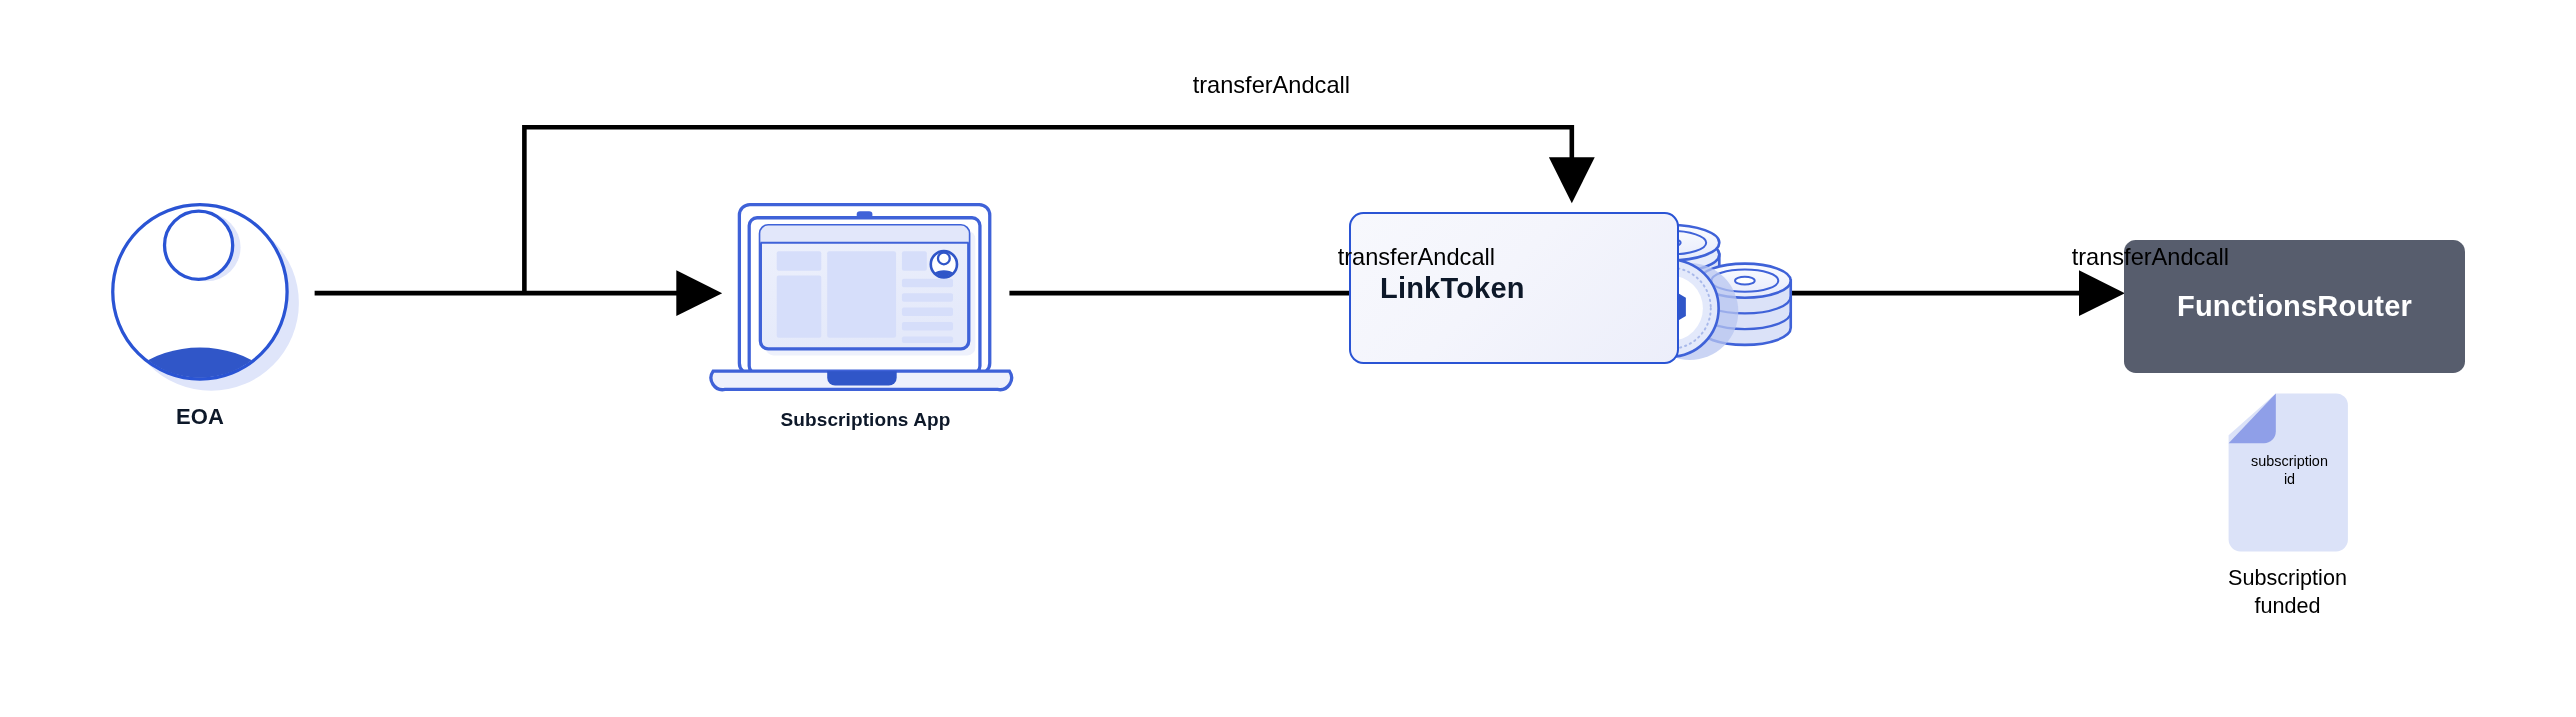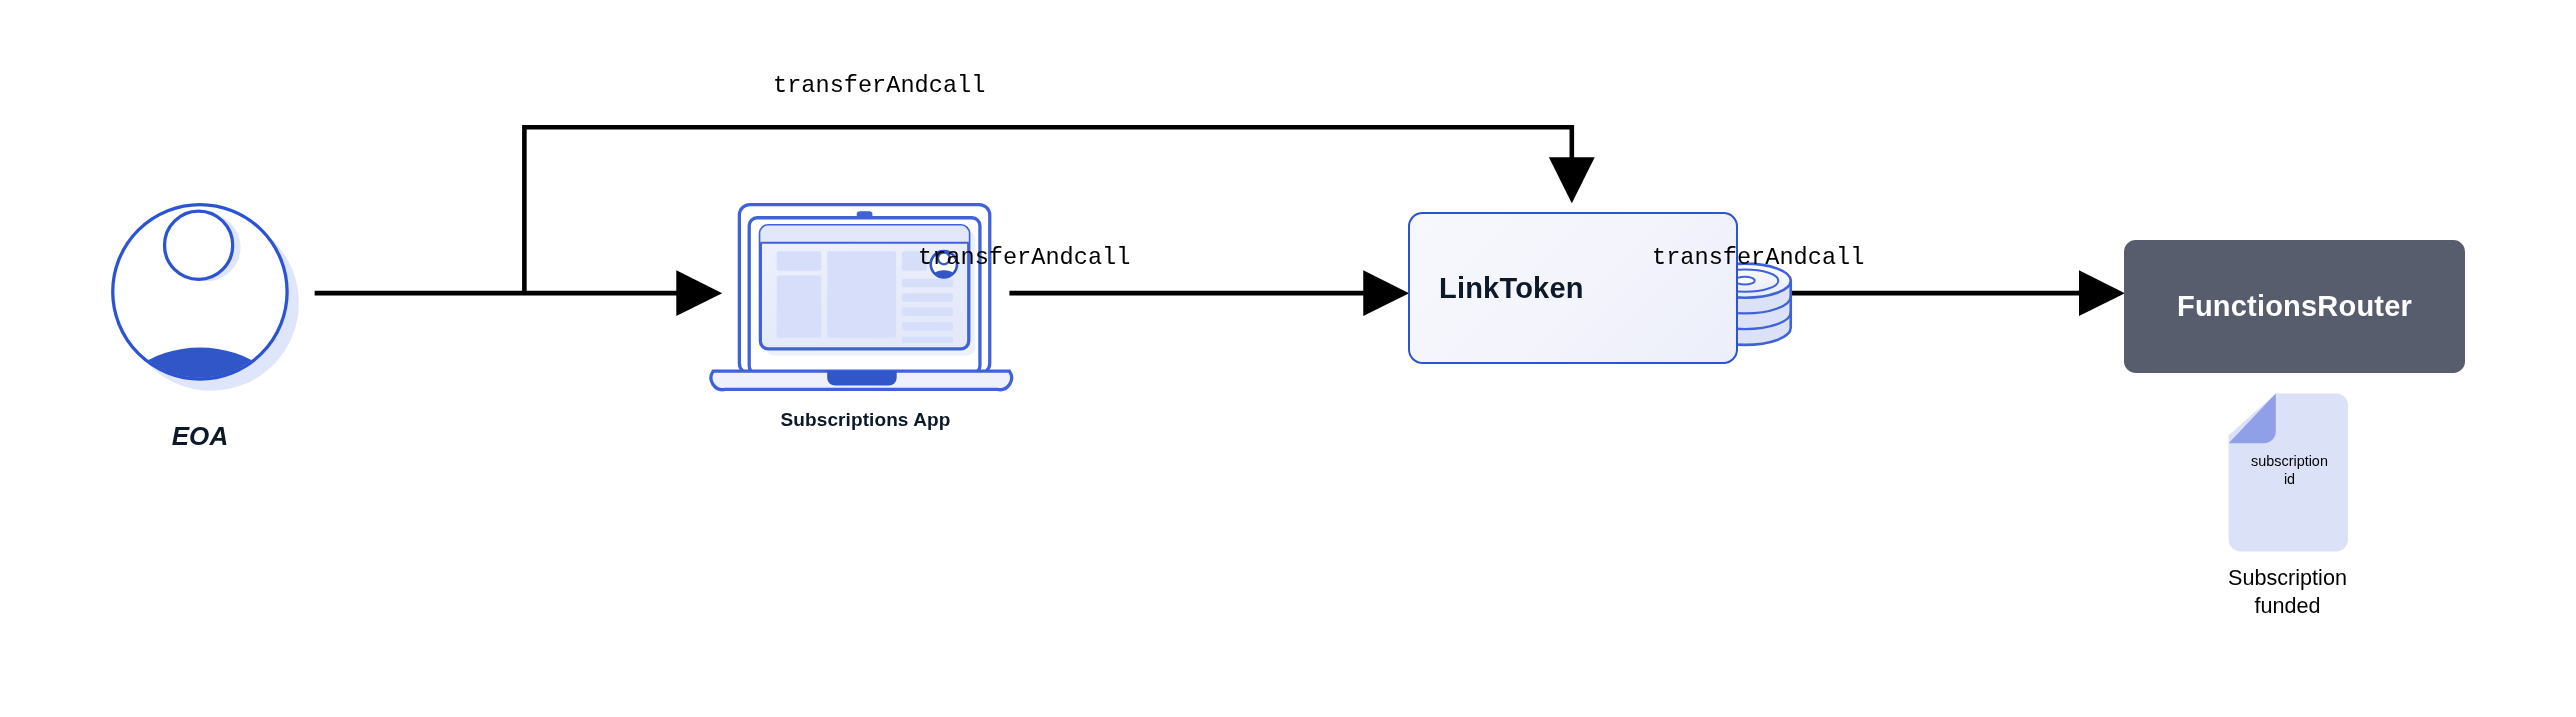--- a/index.html
+++ b/index.html
@@ -9,43 +9,43 @@
   
   .node-label{
     position:absolute;
     text-align:center;
     font-family:"Liberation Sans",sans-serif;
     font-weight:bold;
     color:#0d1829;
     letter-spacing:0.1px;
     white-space:nowrap;
   }
-  .node-label.eoa{left:69px;top:421px;width:262px;font-size:26px;font-style:italic;}
+  .node-label.eoa{left:69px;top:404px;width:262px;font-size:22px;}
   .node-label.app{left:669px;top:409px;width:393px;font-size:19px;}
 
   
   .edge-label{
     position:absolute;
-    font-family:Liberation Mono, monospace;
+    font-family:Liberation Sans, sans-serif;
     font-size:23.6px;
     color:#000000;
     white-space:nowrap;
-    text-align:left;
+    text-align:right;
   }
 
   
   .box{
     position:absolute;
     box-sizing:border-box;
     display:flex;
     align-items:center;
     border-radius:14.4px;
   }
   .box.linktoken{
-    left:1408px;top:212px;width:330px;height:152px;
+    left:1349px;top:212px;width:330px;height:152px;
     background:linear-gradient(135deg,#f7f8fd 0%,#f4f5fc 45%,#eceefa 100%);
     border:2.6px solid #2a54d4;
   }
   .box.linktoken .box-title{
     font-size:29px;font-weight:bold;color:#0d1829;
     margin-left:29px;letter-spacing:0.2px;
   }
   .box.router{
     left:2124px;top:240px;width:341px;height:133px;
     background:#575d6d;border-radius:11.8px;

